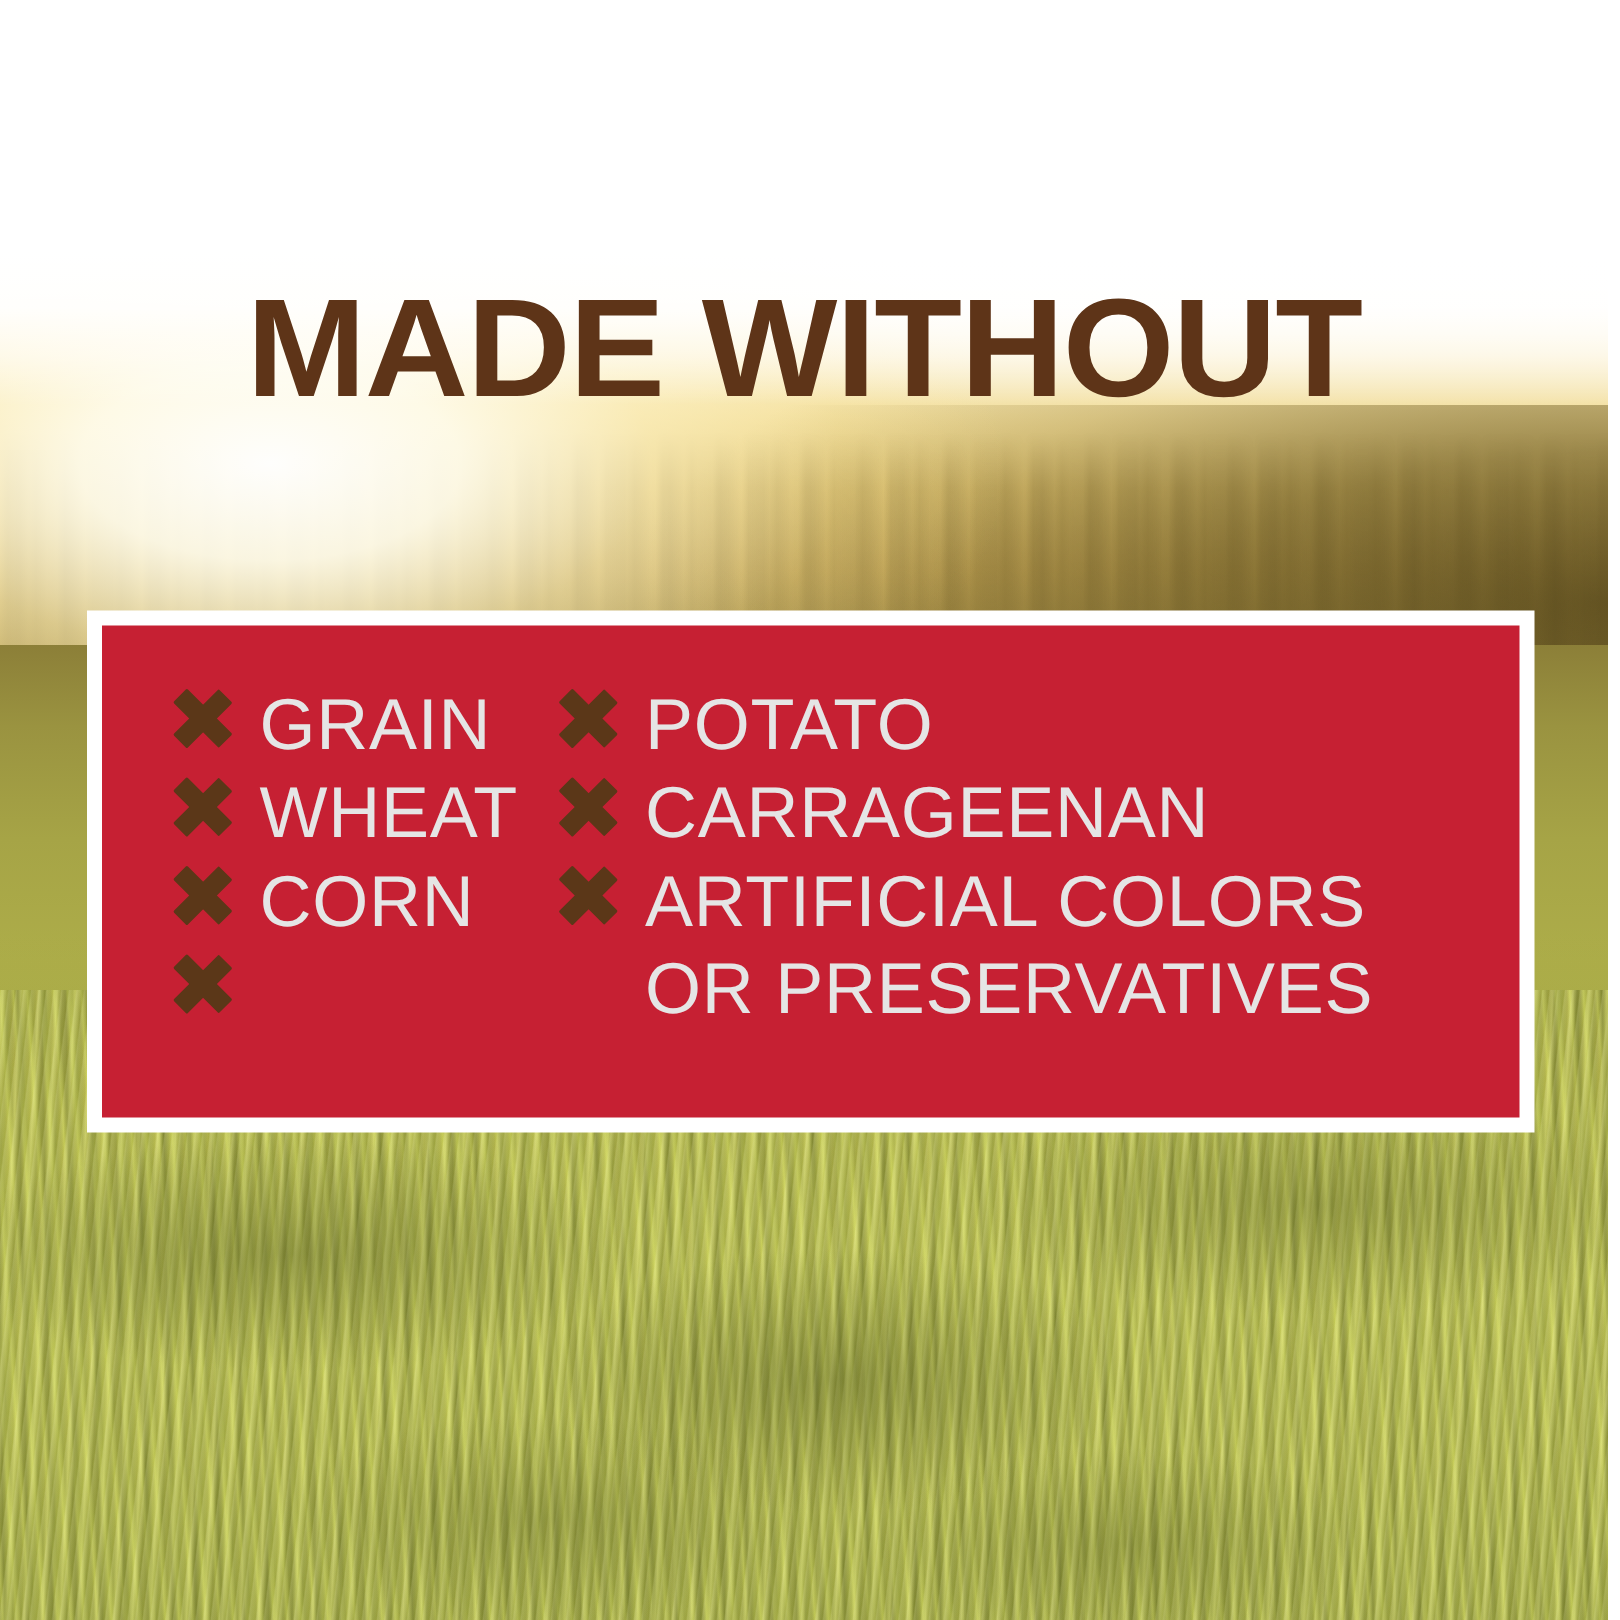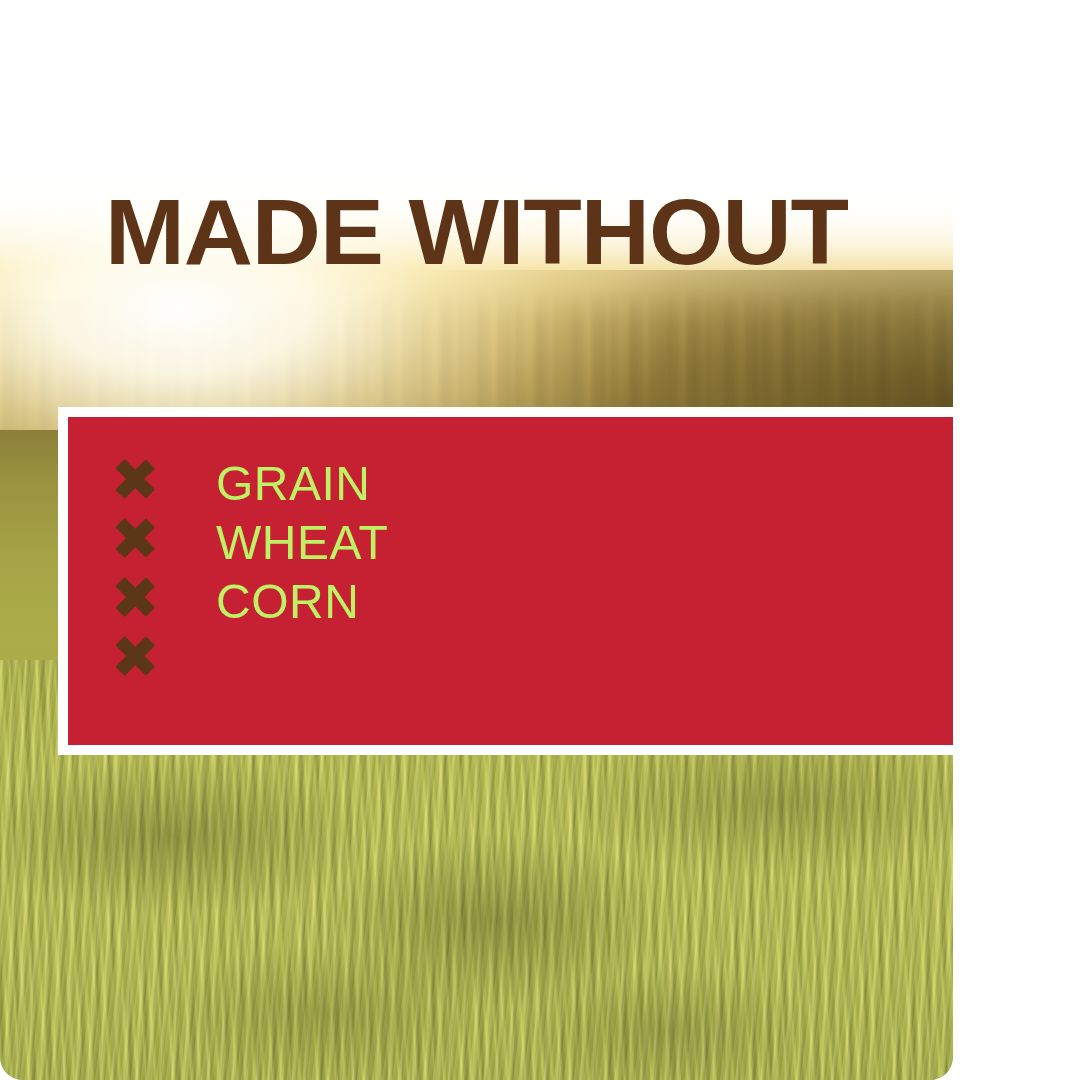--- a/index.html
+++ b/index.html
@@ -3,26 +3,25 @@
 <meta charset="utf-8">
 <style>
   html, body {
     margin: 0;
     padding: 0;
     background: #ffffff;
   }
 
   .stage {
     position: relative;
-    width: 953px;
+    width: 1072px;
     height: 1080px;
     overflow: hidden;
     background: #ffffff;
     font-family: "Liberation Sans", sans-serif;
-    border-radius: 23px;
   }
 
   
 
   .photo {
     position: absolute;
     inset: 0;
     overflow: hidden;
   }
 
@@ -287,28 +286,27 @@
     top: 50%;
     width: 12.5px;
     height: 43px;
     background: #5b3718;
     border-radius: 1px;
   }
   .x-icon::before { transform: translate(-50%,-50%) rotate(45deg); }
   .x-icon::after  { transform: translate(-50%,-50%) rotate(-45deg); }
 
   .item-label {
-    color: #bef264;
+    color: #e5e5e5;
     font-family: "Liberation Sans", sans-serif;
     font-weight: normal;
     font-size: 48px;
     line-height: 58px;
     letter-spacing: 0.5px;
     white-space: pre-line;
-    margin-left: 43px;
   }
 
   
   .item-label { -webkit-font-smoothing: antialiased; }
 </style>
 </head>
 <body>
 
 <div class="stage">
 
@@ -349,18 +347,33 @@
           </div>
           <div class="item">
             <span class="x-icon"></span>
             <span class="item-label">CORN</span>
           </div>
           <div class="item">
             <span class="x-icon"></span>
           </div>
         </div>
 
+        <div class="col-right">
+          <div class="item">
+            <span class="x-icon"></span>
+            <span class="item-label">POTATO</span>
+          </div>
+          <div class="item">
+            <span class="x-icon"></span>
+            <span class="item-label">CARRAGEENAN</span>
+          </div>
+          <div class="item tall">
+            <span class="x-icon"></span>
+            <span class="item-label">ARTIFICIAL COLORS
+OR PRESERVATIVES</span>
+          </div>
+        </div>
 
       </div>
     </div>
   </div>
 
 </div>
 
 </body></html>

